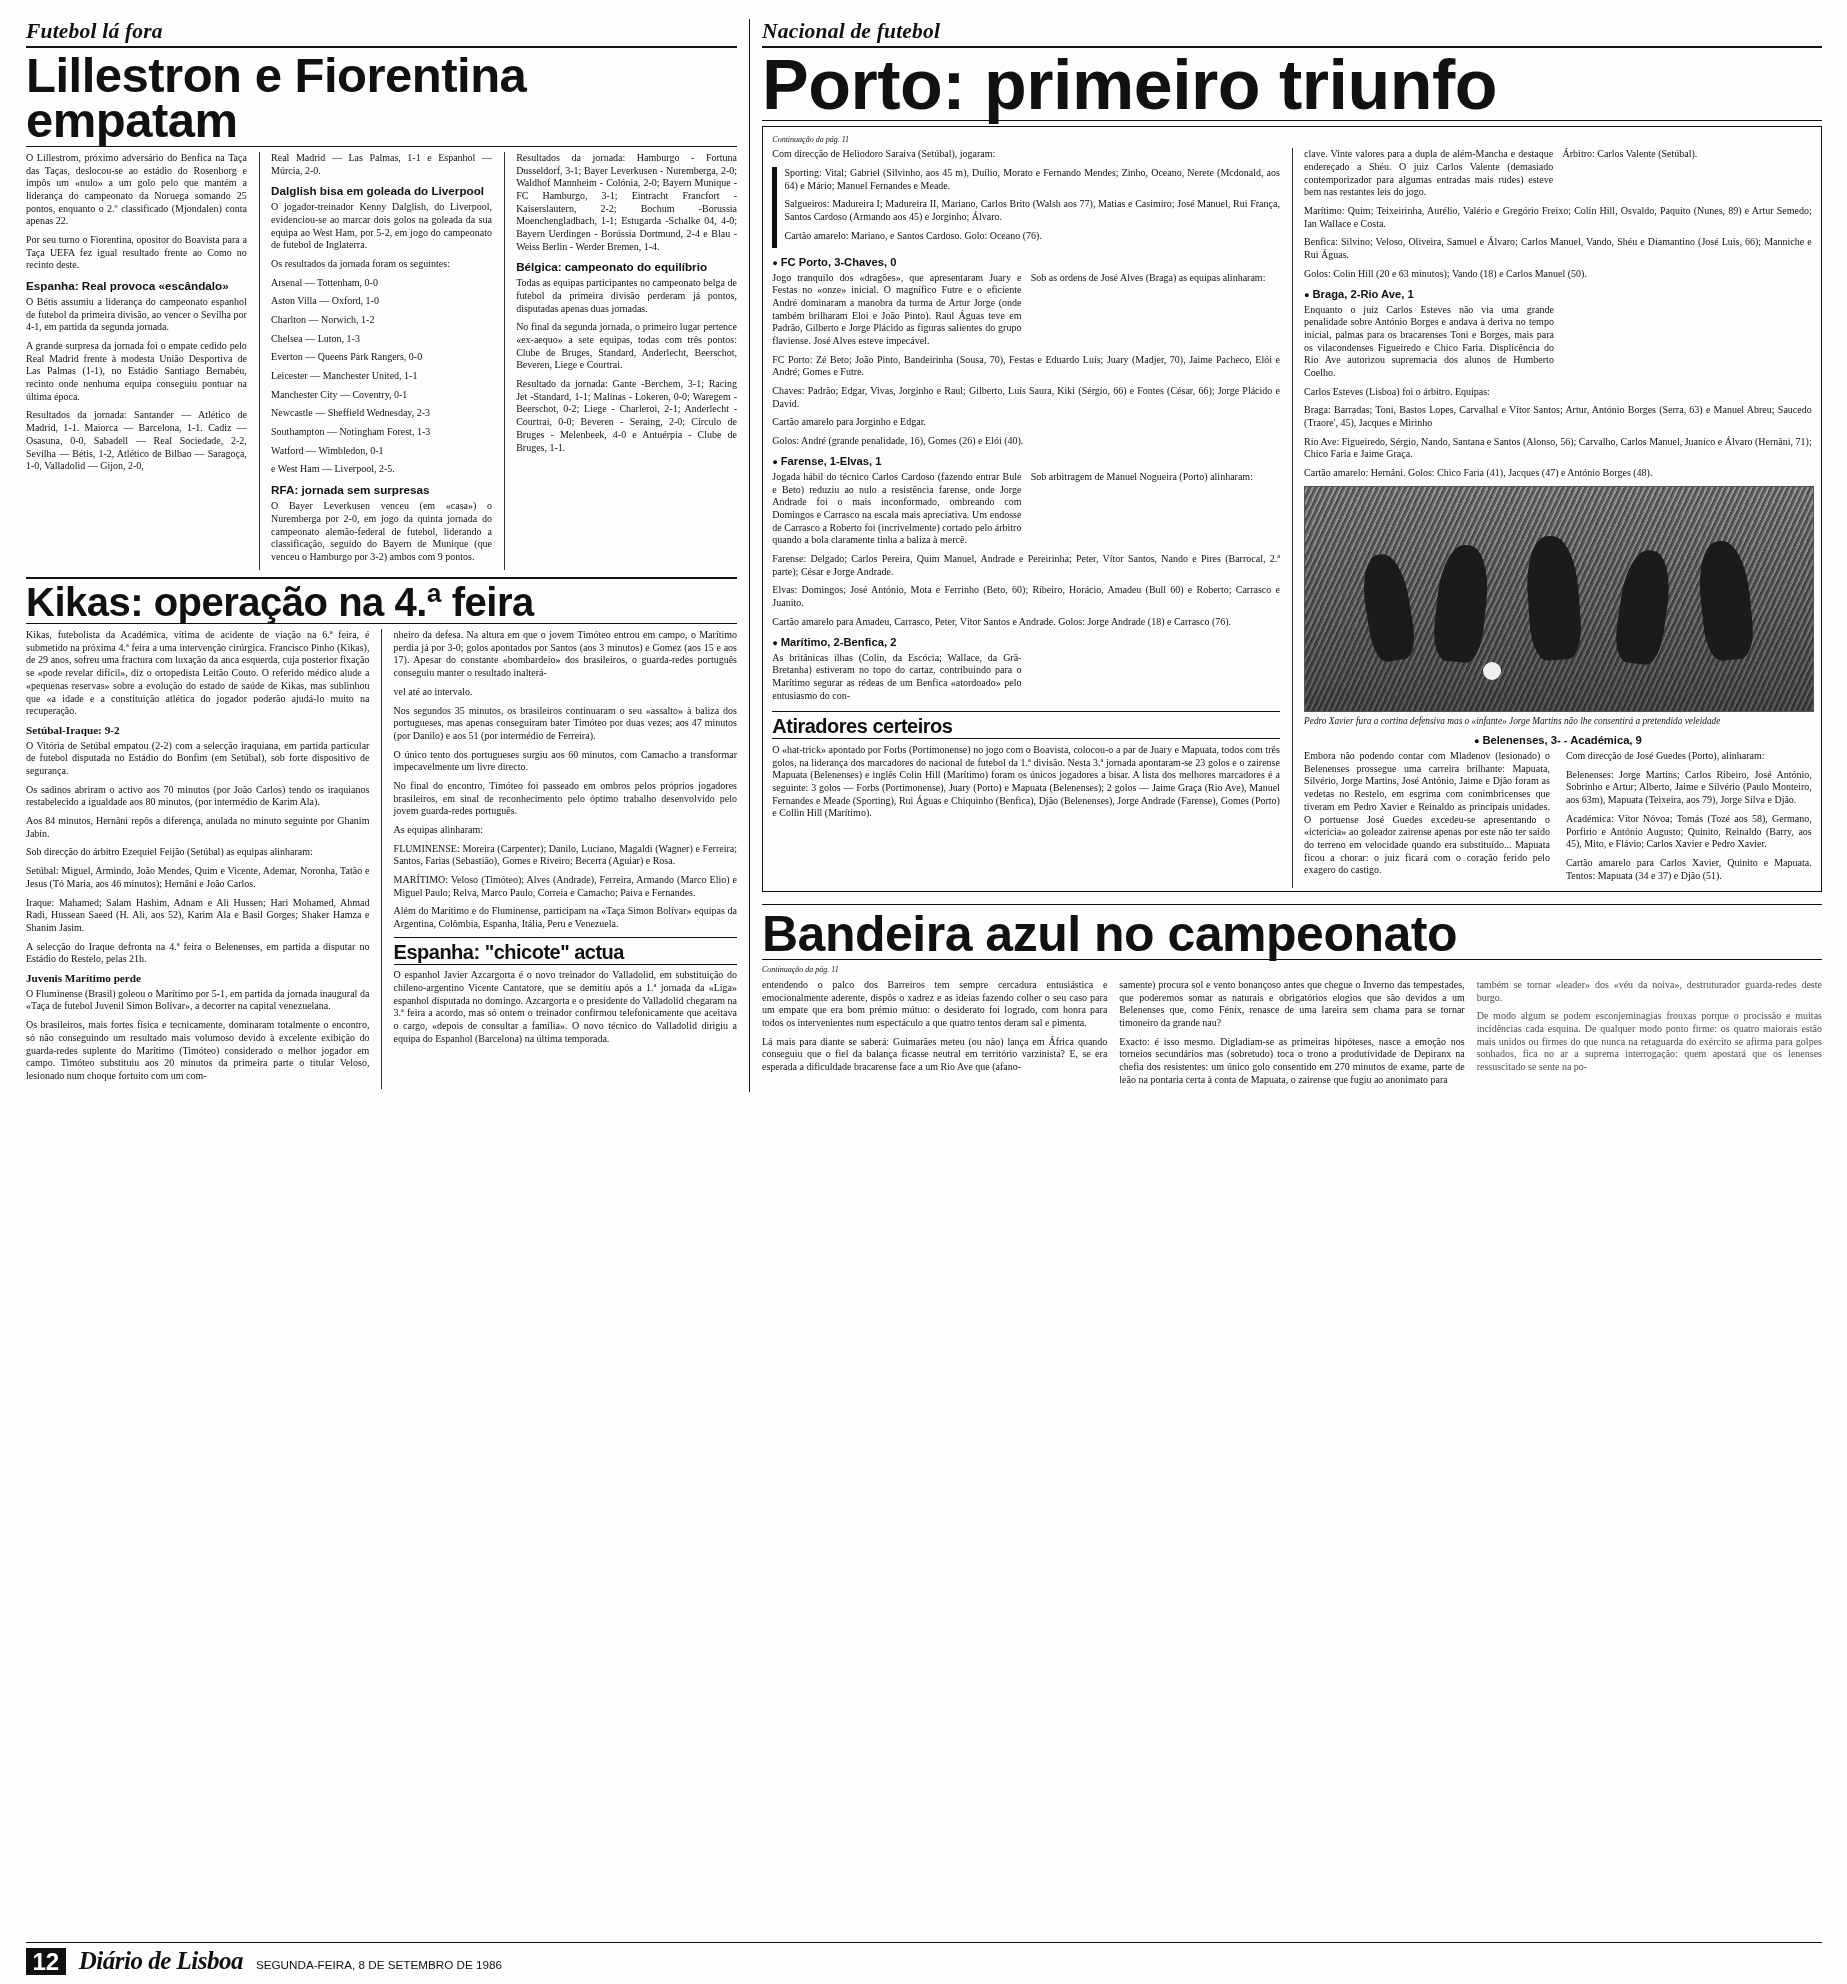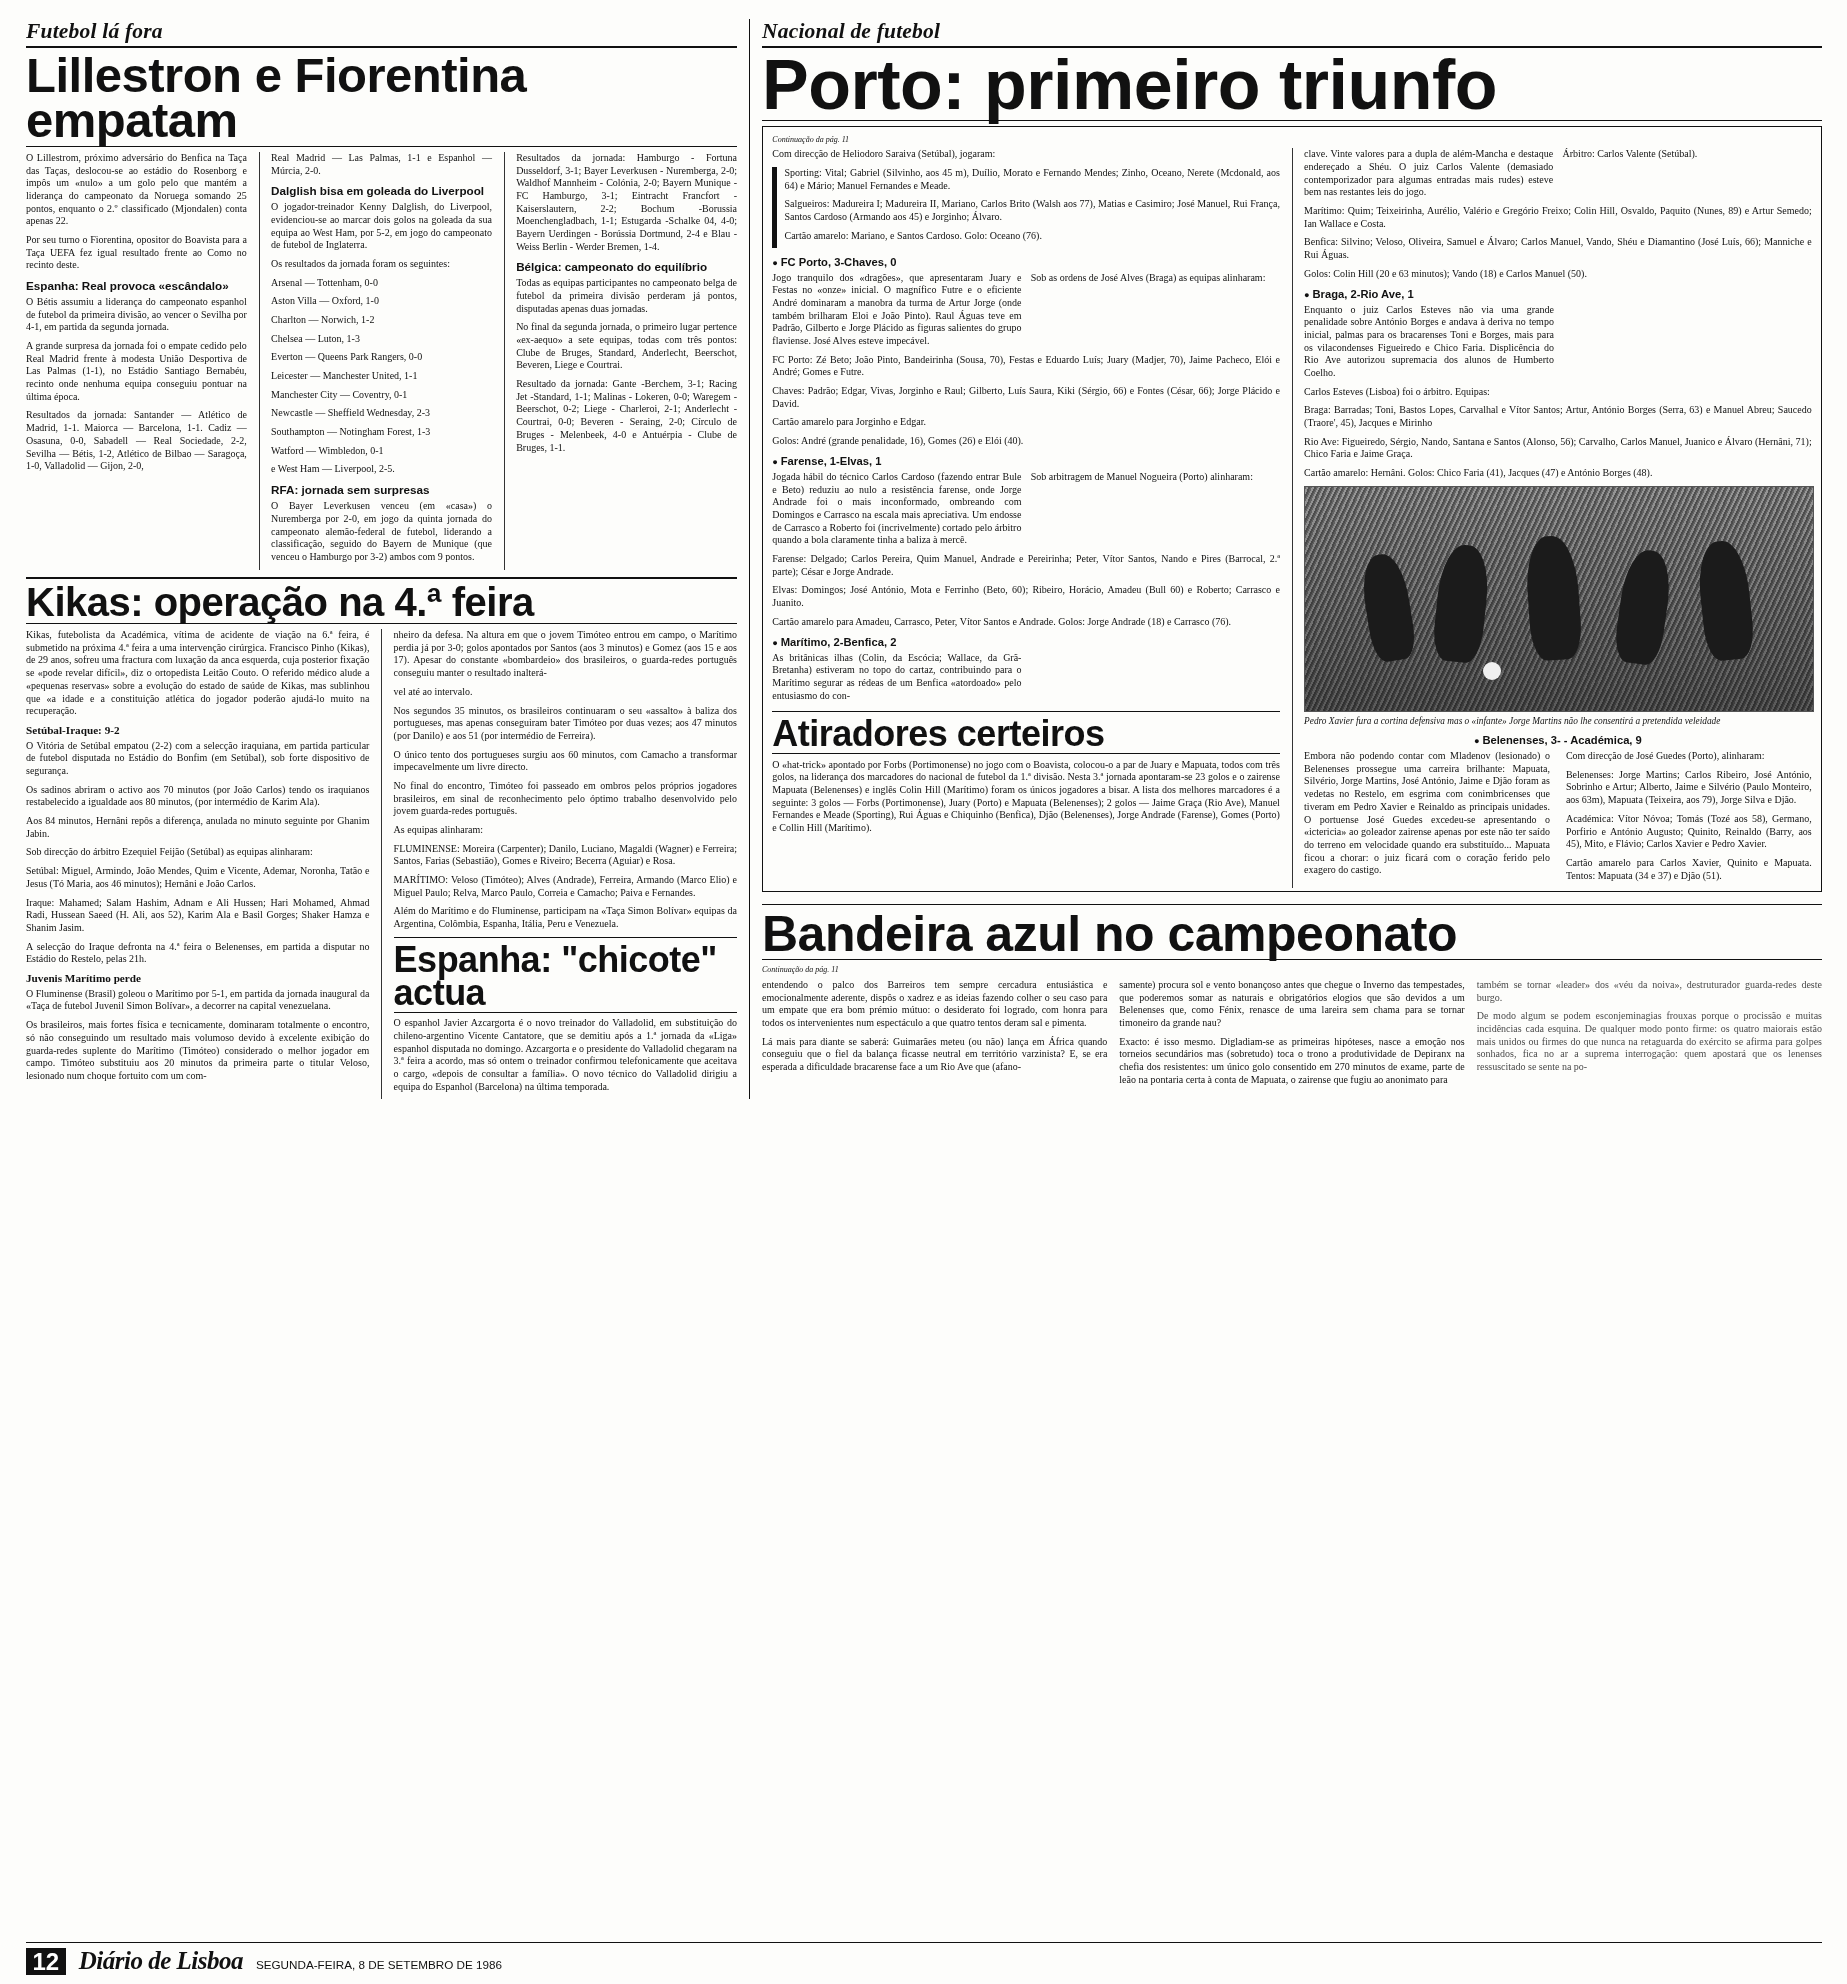--- a/index.html
+++ b/index.html
@@ -53,21 +53,21 @@
   .h-huge {
     font-size: 70px;
   }
   .h-mid {
     font-size: 40px;
   }
   .h-band {
     font-size: 50px;
   }
   .h-small {
-    font-size: 36px;
+    font-size: 20px;
   }
   .body-txt {
     font-size: 10px;
     line-height: 1.27;
     text-align: justify;
     hyphens: auto;
     margin: 0 0 6px 0;
   }
   .sub-h {
     font-family: "Liberation Sans", sans-serif;

